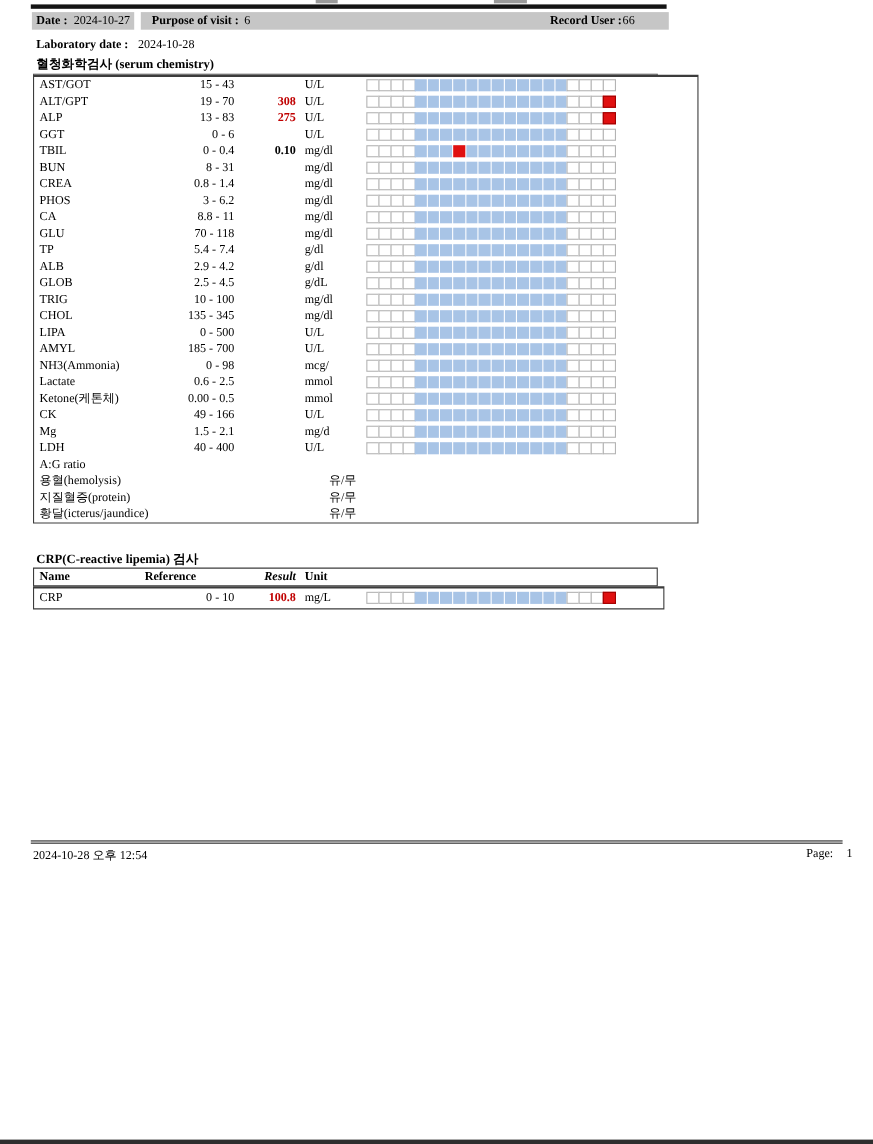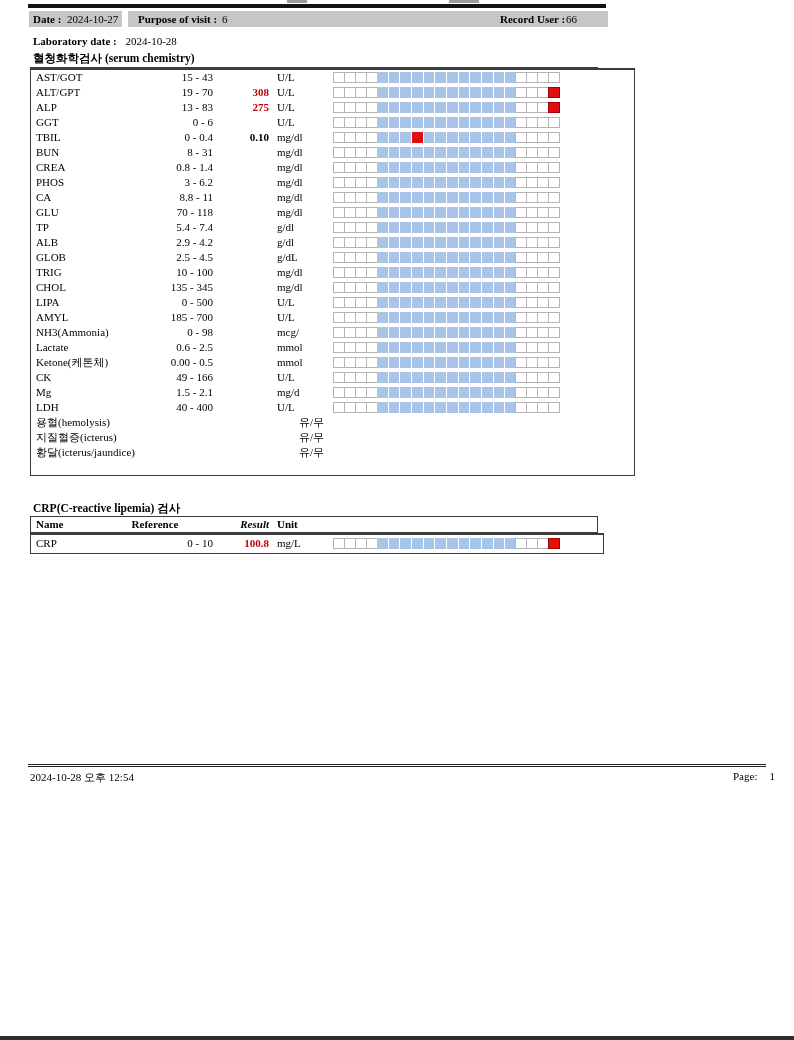--- a/index.html
+++ b/index.html
@@ -774,25 +774,28 @@
             <span class="seg" style="background: rgb(168, 196, 230);"></span>
             <span class="seg" style="background: rgb(168, 196, 230);"></span>
           </div>
           <span class="box"></span>
           <span class="box"></span>
           <span class="box"></span>
           <span class="box"></span>
         </div>
       </div>
       <div class="row">
+        <span class="c-name">A:G ratio</span>
+      </div>
+      <div class="row">
         <span class="c-name">용혈(hemolysis)</span>
         <span class="c-flag">유/무</span>
       </div>
       <div class="row">
-        <span class="c-name">지질혈증(icterus)</span>
+        <span class="c-name">지질혈증(protein)</span>
         <span class="c-flag">유/무</span>
       </div>
       <div class="row">
         <span class="c-name">황달(icterus/jaundice)</span>
         <span class="c-flag">유/무</span>
       </div>
     </div>
 
   <div class="sec-title crp-title">CRP(C-reactive lipemia) 검사</div>
 

